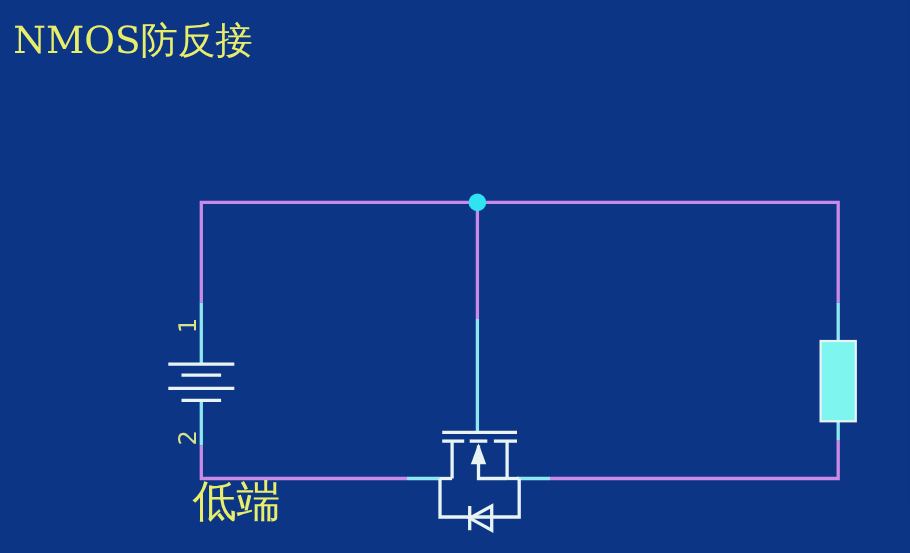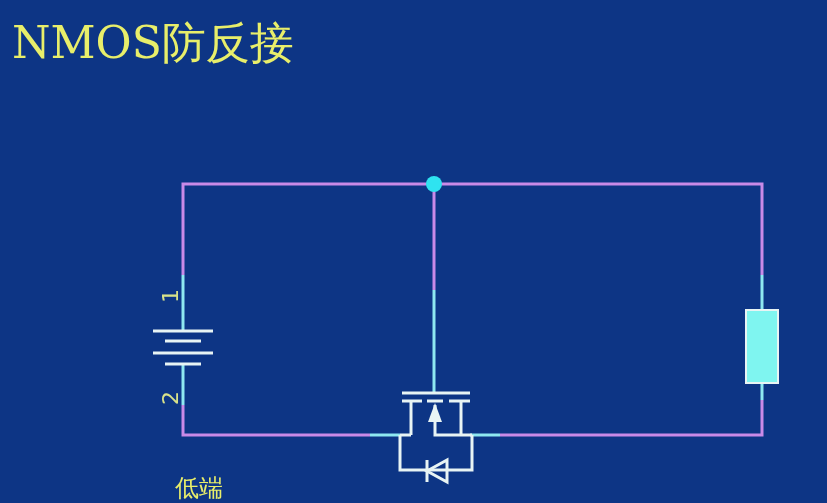--- a/index.html
+++ b/index.html
@@ -1,18 +1,18 @@
 <!DOCTYPE html>
 <html><head>
   <meta charset="utf-8">
   <style>
     html, body { margin:0; padding:0; }
     body { width:827px; height:503px; background:#0d3585; overflow:hidden; position:relative; }
-    .title { position:absolute; left:12px; top:14px; font-family:"DejaVu Serif", serif; font-size:44px; color:#e8ee6a; letter-spacing:0px; }
-    .label-low { position:absolute; left:175px; top:472px; font-family:Liberation Mono, monospace; font-size:24px; color:#e8ee6a; }
+    .title { position:absolute; left:12px; top:14px; font-family:"DejaVu Serif", serif; font-size:34px; color:#e8ee6a; letter-spacing:0px; }
+    .label-low { position:absolute; left:175px; top:428px; font-family:Liberation Mono, monospace; font-size:40px; color:#e8ee6a; }
     svg { position:absolute; left:0; top:0; }
     .pin { font-family:"DejaVu Sans", sans-serif; font-size:22px; fill:#d8e28a; }
   </style>
 </head>
 <body>
 
 <div class="title">NMOS防反接</div>
 
 <svg width="827" height="503" viewBox="0 0 827 503">
 

